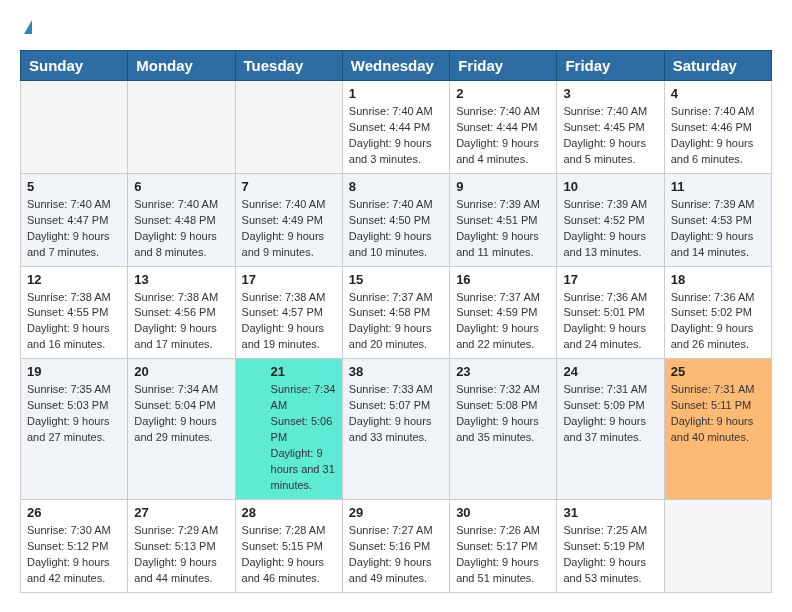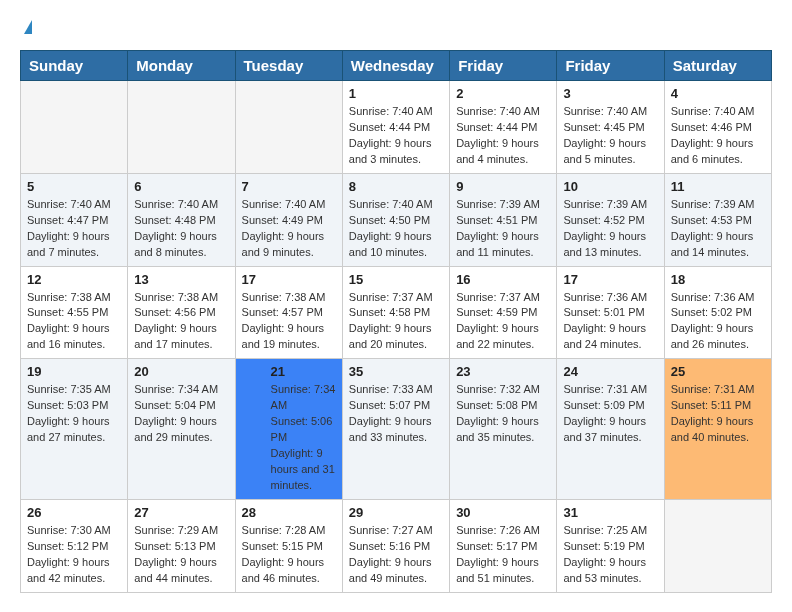--- a/index.html
+++ b/index.html
@@ -203,26 +203,26 @@
       </tr>
       <tr>
         <td style="background: rgb(240, 244, 248);">
           <div class="day-number">19</div>
           <div class="day-info">Sunrise: 7:35 AM<br>Sunset: 5:03 PM<br>Daylight: 9 hours and 27 minutes.</div>
         </td>
         <td style="background: rgb(240, 244, 248);">
           <div class="day-number">20</div>
           <div class="day-info">Sunrise: 7:34 AM<br>Sunset: 5:04 PM<br>Daylight: 9 hours and 29 minutes.</div>
         </td>
-        <td style="background: #3b82f6; padding-left: 35px;">
+        <td style="background: #5eead4; padding-left: 35px;">
           <div class="day-number">21</div>
           <div class="day-info">Sunrise: 7:34 AM<br>Sunset: 5:06 PM<br>Daylight: 9 hours and 31 minutes.</div>
         </td>
         <td style="background: rgb(240, 244, 248);">
-          <div class="day-number">35</div>
+          <div class="day-number">38</div>
           <div class="day-info">Sunrise: 7:33 AM<br>Sunset: 5:07 PM<br>Daylight: 9 hours and 33 minutes.</div>
         </td>
         <td style="background: rgb(240, 244, 248); margin-top: 8px;">
           <div class="day-number">23</div>
           <div class="day-info">Sunrise: 7:32 AM<br>Sunset: 5:08 PM<br>Daylight: 9 hours and 35 minutes.</div>
         </td>
         <td style="background: rgb(240, 244, 248);">
           <div class="day-number">24</div>
           <div class="day-info">Sunrise: 7:31 AM<br>Sunset: 5:09 PM<br>Daylight: 9 hours and 37 minutes.</div>
         </td>

